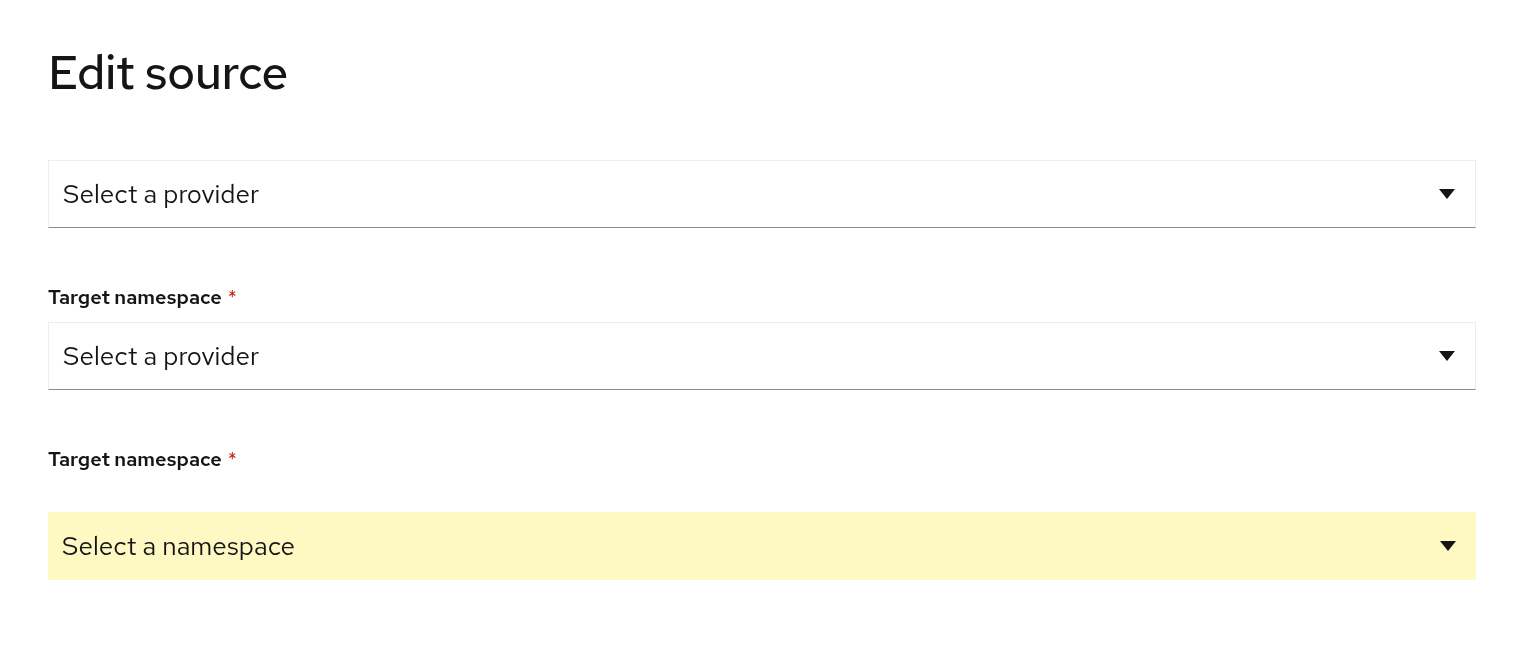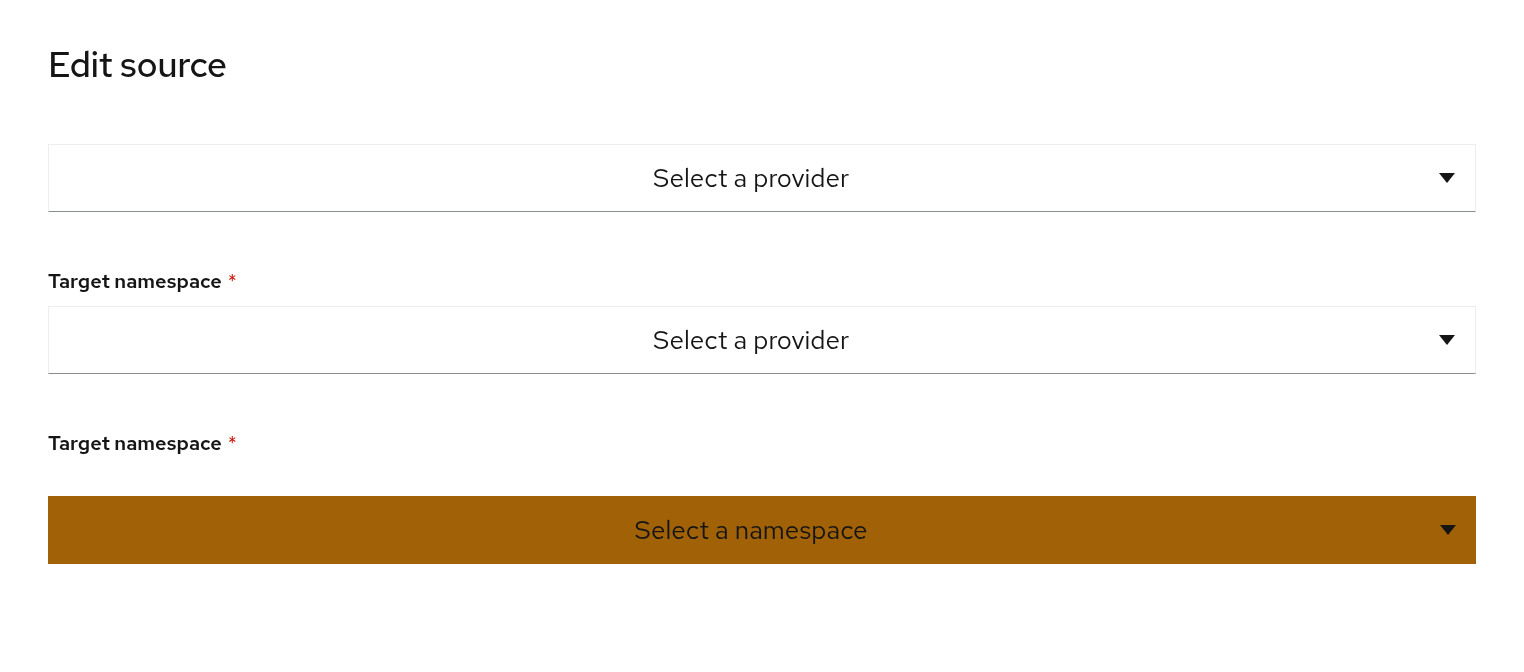--- a/index.html
+++ b/index.html
@@ -7,21 +7,21 @@
       margin: 0;
       padding: 0;
     }
     body {
       font-family: "Red Hat Text", "Helvetica Neue", Helvetica, Arial, sans-serif;
       background: #ffffff;
       padding: 40px 48px;
       width: 1524px;
     }
     .page-title {
-      font-size: 36px;
+      font-size: 48px;
       font-weight: 500;
       color: #151515;
       margin-bottom: 56px;
       letter-spacing: -0.5px;
     }
     .form-group {
       margin-bottom: 56px;
     }
     .form-label {
       display: block;
@@ -44,24 +44,23 @@
       width: 100%;
       height: 68px;
       padding: 0 20px 0 14px;
       font-size: 26px;
       color: #151515;
       background: #ffffff;
       border: 1px solid #ededed;
       border-bottom: 1px solid #8a8d90;
       cursor: pointer;
       font-weight: 400;
-      text-align: center;
     }
     .select-control.disabled {
-      background: #a16207;
+      background: #fef9c3;
       border: none;
       cursor: not-allowed;
       margin-top: 40px;
     }
     .select-text {
       flex: 1;
     }
     .caret {
       display: inline-block;
       line-height: 0;

